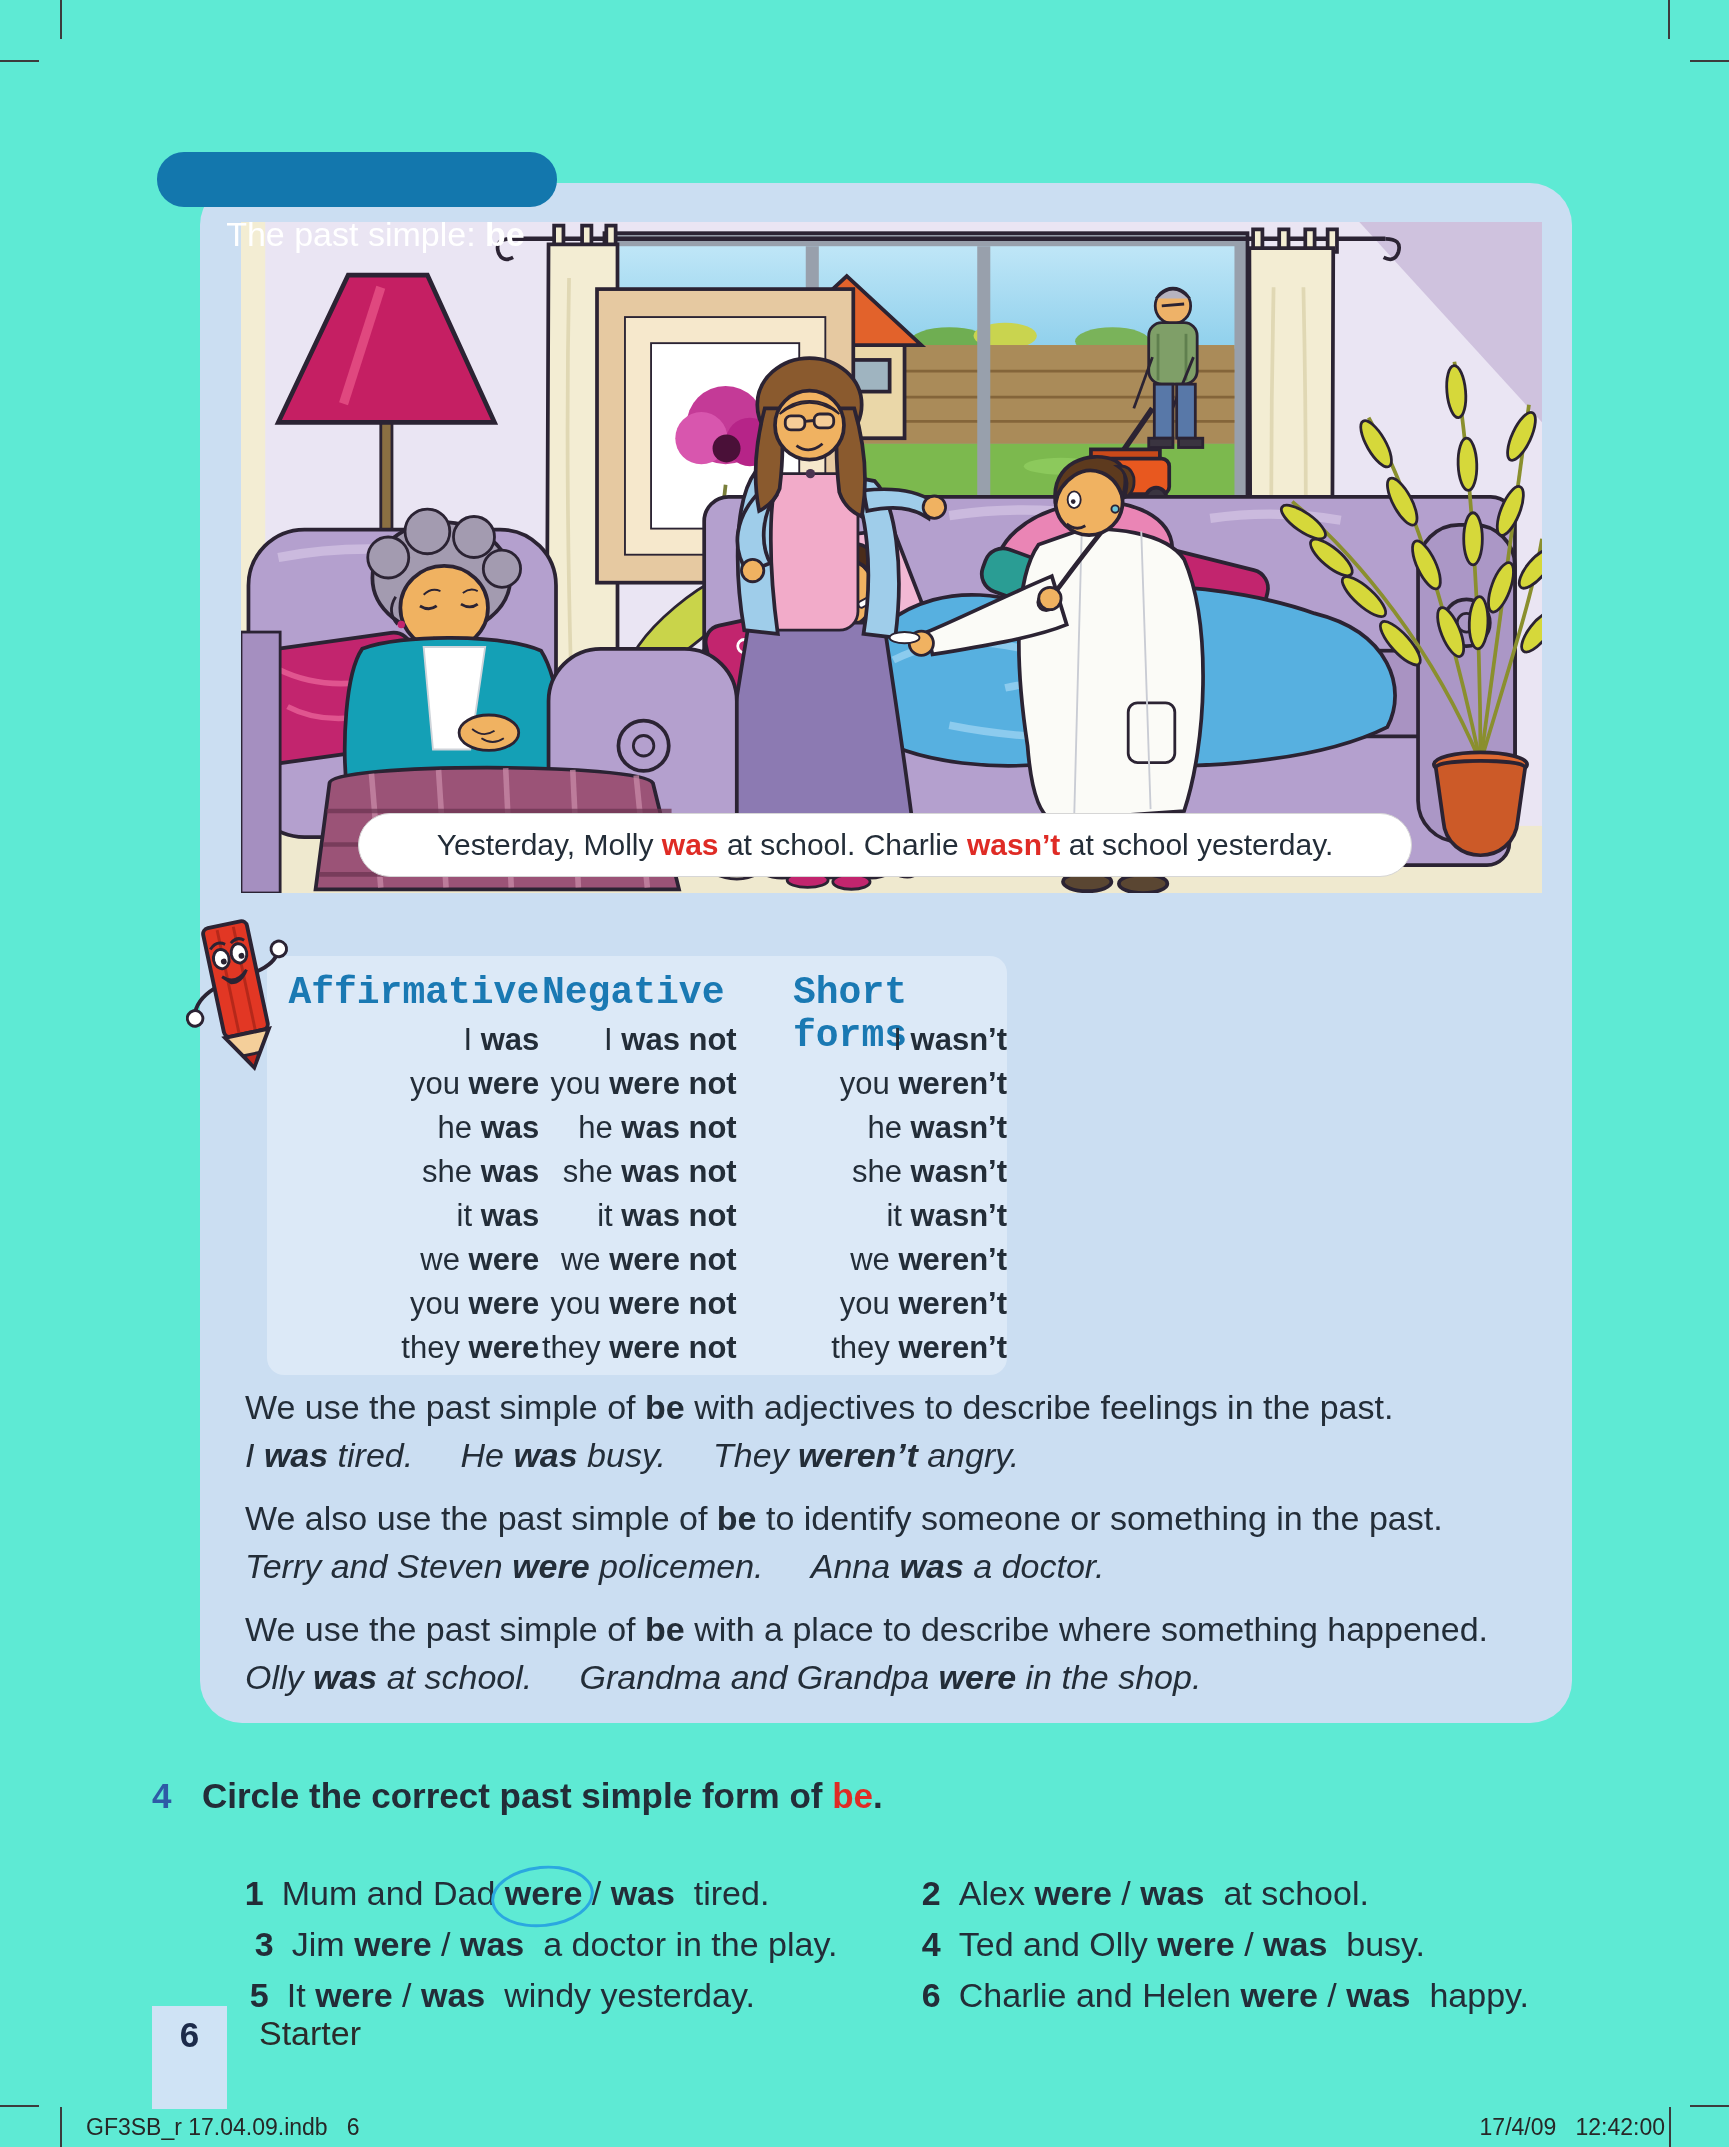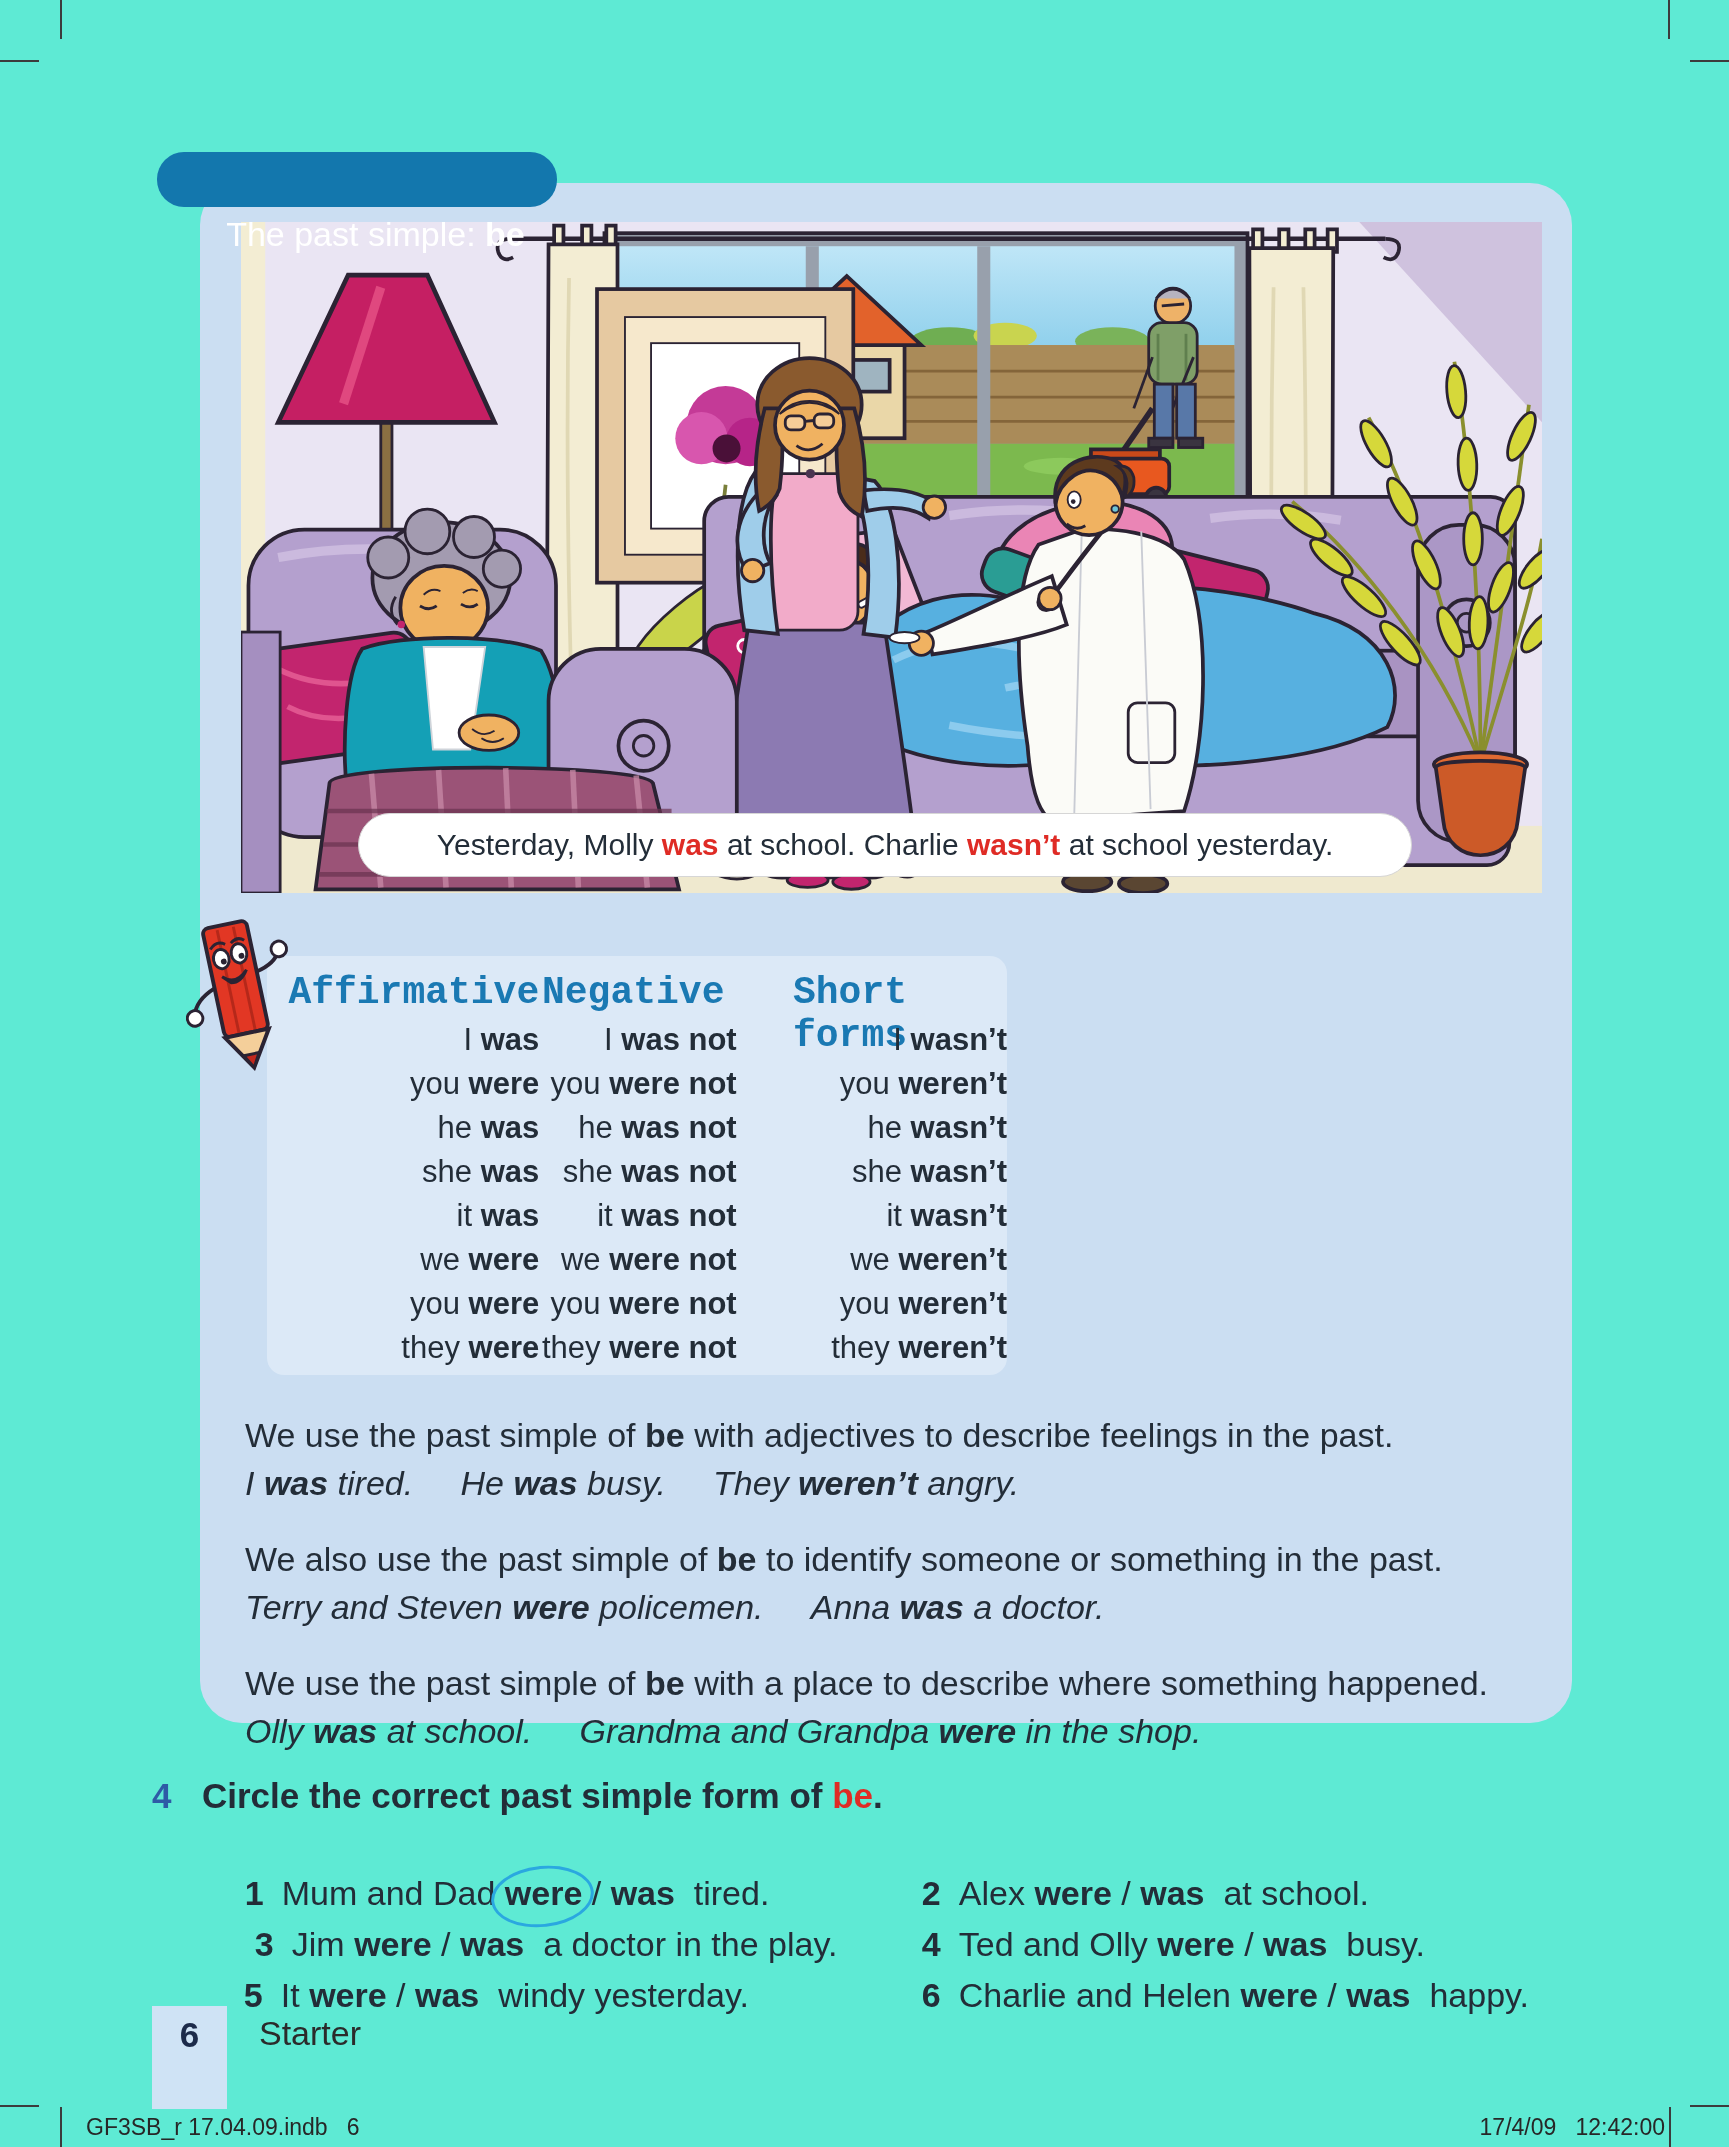--- a/index.html
+++ b/index.html
@@ -24,21 +24,21 @@
   .pencil{position:absolute;left:186px;top:915px;z-index:4;}
   
   .gtable{position:absolute;left:267px;top:956px;width:740px;height:419px;
           background:#dce9f7;border-radius:17px;}
   .gcol{position:absolute;top:15px;}
   .gcol.c1{left:21.4px;}  .gcol.c2{left:275px;} .gcol.c3{left:526px;}
   .ghead{font-size:38px;font-weight:bold;color:#1a79b3;height:47px;font-family:Liberation Mono, monospace;}
   .gline{font-size:31px;line-height:44px;white-space:pre;text-align:right;}
   
   .rules{position:absolute;left:245px;top:1383px;width:1296px;}
-  .rule{margin-bottom:15px;margin-top:28px;}
+  .rule{margin-bottom:15px;}
   .rule-text,.rule-ex{font-size:34px;line-height:48px;white-space:pre-wrap;}
   
   .ex-head{position:absolute;left:152px;top:1776px;font-size:35px;font-weight:bold;display:flex;}
   .ex-num{color:#2e5ba6;width:50px;}
   .ex-title{white-space:pre;}
   .item{position:absolute;font-size:34px;white-space:pre;}
   .inum{display:inline-block;width:37px;font-weight:bold;}
   
   .fb{font-weight:bold;}
   .fi{font-style:italic;}
@@ -438,21 +438,21 @@
   </div>
   <div class="item" style="left:884px;top:1835px;">
     <span class="inum">2</span><span class="itext"><span>Alex </span><span class="fb">were</span><span> / </span><span class="fb">was</span><span>  at school.</span></span>
   </div>
   <div class="item" style="left:217px;top:1886px;">
     <span class="inum">3</span><span class="itext"><span>Jim </span><span class="fb">were</span><span> / </span><span class="fb">was</span><span>  a doctor in the play.</span></span>
   </div>
   <div class="item" style="left:884px;top:1886px;">
     <span class="inum">4</span><span class="itext"><span>Ted and Olly </span><span class="fb">were</span><span> / </span><span class="fb">was</span><span>  busy.</span></span>
   </div>
-  <div class="item" style="left:206px;top:1937px;">
+  <div class="item" style="left:212px;top:1937px;">
     <span class="inum">5</span><span class="itext"><span>It </span><span class="fb">were</span><span> / </span><span class="fb">was</span><span>  windy yesterday.</span></span>
   </div>
   <div class="item" style="left:884px;top:1937px;">
     <span class="inum">6</span><span class="itext"><span>Charlie and Helen </span><span class="fb">were</span><span> / </span><span class="fb">was</span><span>  happy.</span></span>
   </div>
 
   <div class="pagebox">
     <span>6</span>
   </div>
   <div class="section">Starter</div>

